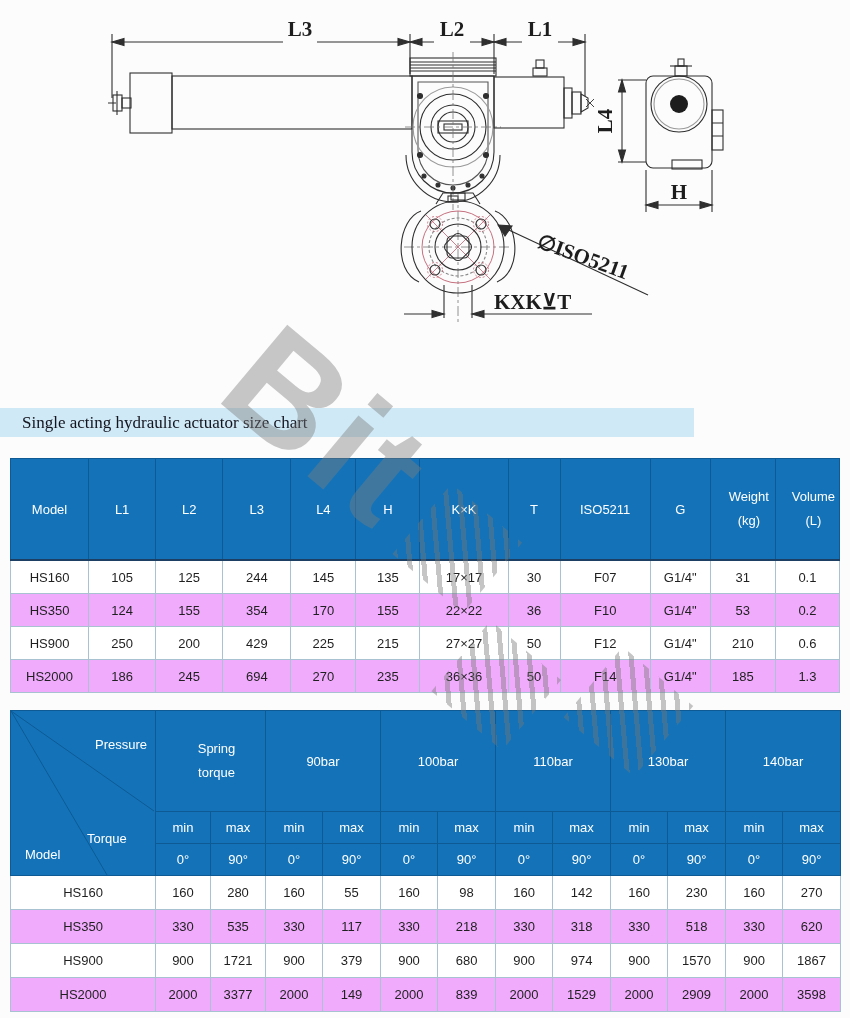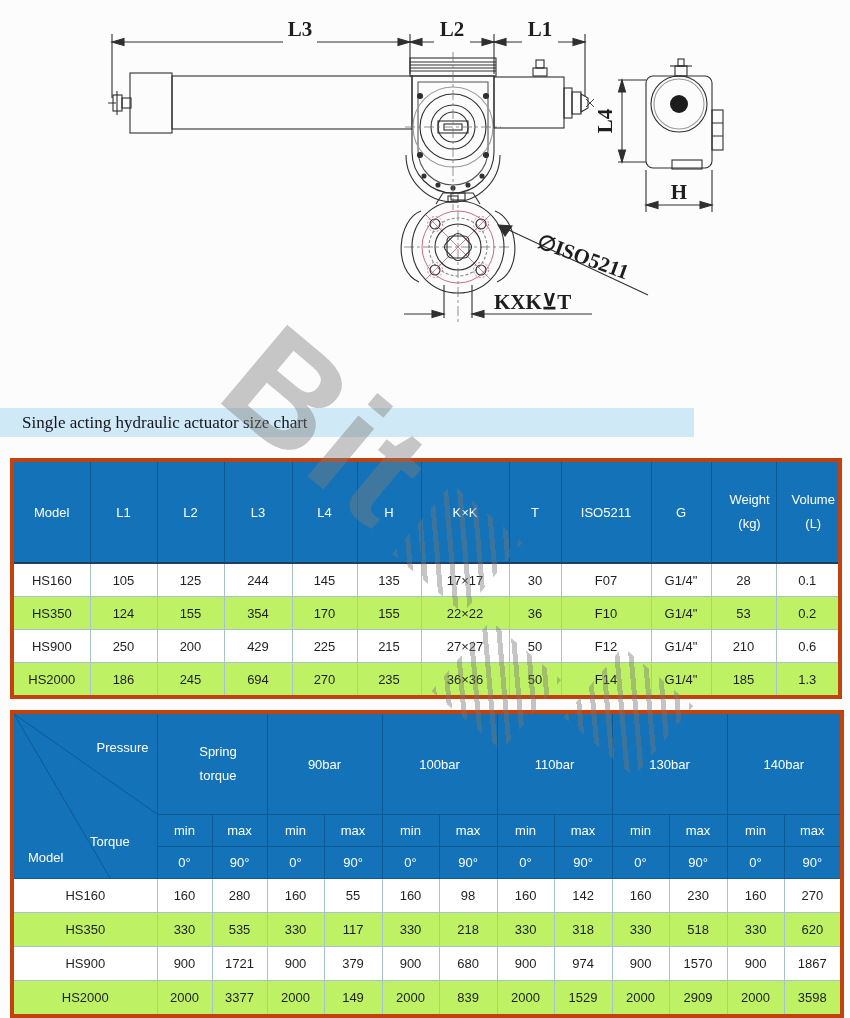--- a/index.html
+++ b/index.html
@@ -12,28 +12,28 @@
       z-index:6;pointer-events:none;display:flex;align-items:flex-start;gap:26px;opacity:.42;}
   .wm .wm-text{font-size:150px;font-weight:bold;color:#7d7d7d;line-height:1;letter-spacing:4px;}
   .wm .hatch{width:92px;height:92px;margin-top:40px;
       background:repeating-linear-gradient(45deg,#777 0 5px,transparent 5px 14px);}
   
   .title-bar{position:absolute;left:0;top:408px;width:694px;height:29px;background:#cfe9f6;
       display:flex;align-items:center;z-index:2;}
   .title-bar span{font-family:"Liberation Serif",serif;font-size:17px;color:#14141e;margin-left:22px;}
   
   table{position:absolute;border-collapse:collapse;table-layout:fixed;z-index:3;
-        border:4px solid #c2410c;background:#fff;}
+        border:1px solid #c2410c;background:#fff;}
   th{background:#1473b8;color:#fff;font-weight:normal;font-size:13px;
      border:1px solid #0d5a95;text-align:center;padding:0;}
   td{border:1px solid #a9c2d2;font-size:13px;color:#1f1f1f;text-align:center;padding:0;background:#fff;}
   .t1{left:10px;top:458px;width:830px;}
   .t1 thead th{height:100px;border-bottom:2px solid #1c3f63;}
   .t1 tbody td{height:32px;}
-  tr.alt td{background:#bef264;}
+  tr.alt td{background:#f0abfc;}
   .two-line div{line-height:1.1;padding-left:12px;}
   .two-line div+div{margin-top:9px;}
   .t2{left:10px;top:710px;width:830px;}
   .t2 thead tr.band th{height:100px;}
   .t2 thead tr.sub th{height:31px;}
   .t2 tbody td{height:33px;}
   .corner{position:relative;padding:0;}
   .corner .lbl{position:absolute;font-size:13px;color:#fff;}
   .corner .pressure{top:26px;right:8px;}
   .corner .torque{top:120px;left:76px;}
@@ -210,21 +210,21 @@
         <td>HS160</td>
         <td>105</td>
         <td>125</td>
         <td>244</td>
         <td>145</td>
         <td>135</td>
         <td>17×17</td>
         <td>30</td>
         <td>F07</td>
         <td>G1/4"</td>
-        <td>28</td>
+        <td>31</td>
         <td>0.1</td>
       </tr>
       <tr class="alt">
         <td>HS350</td>
         <td>124</td>
         <td>155</td>
         <td>354</td>
         <td>170</td>
         <td>155</td>
         <td>22×22</td>

